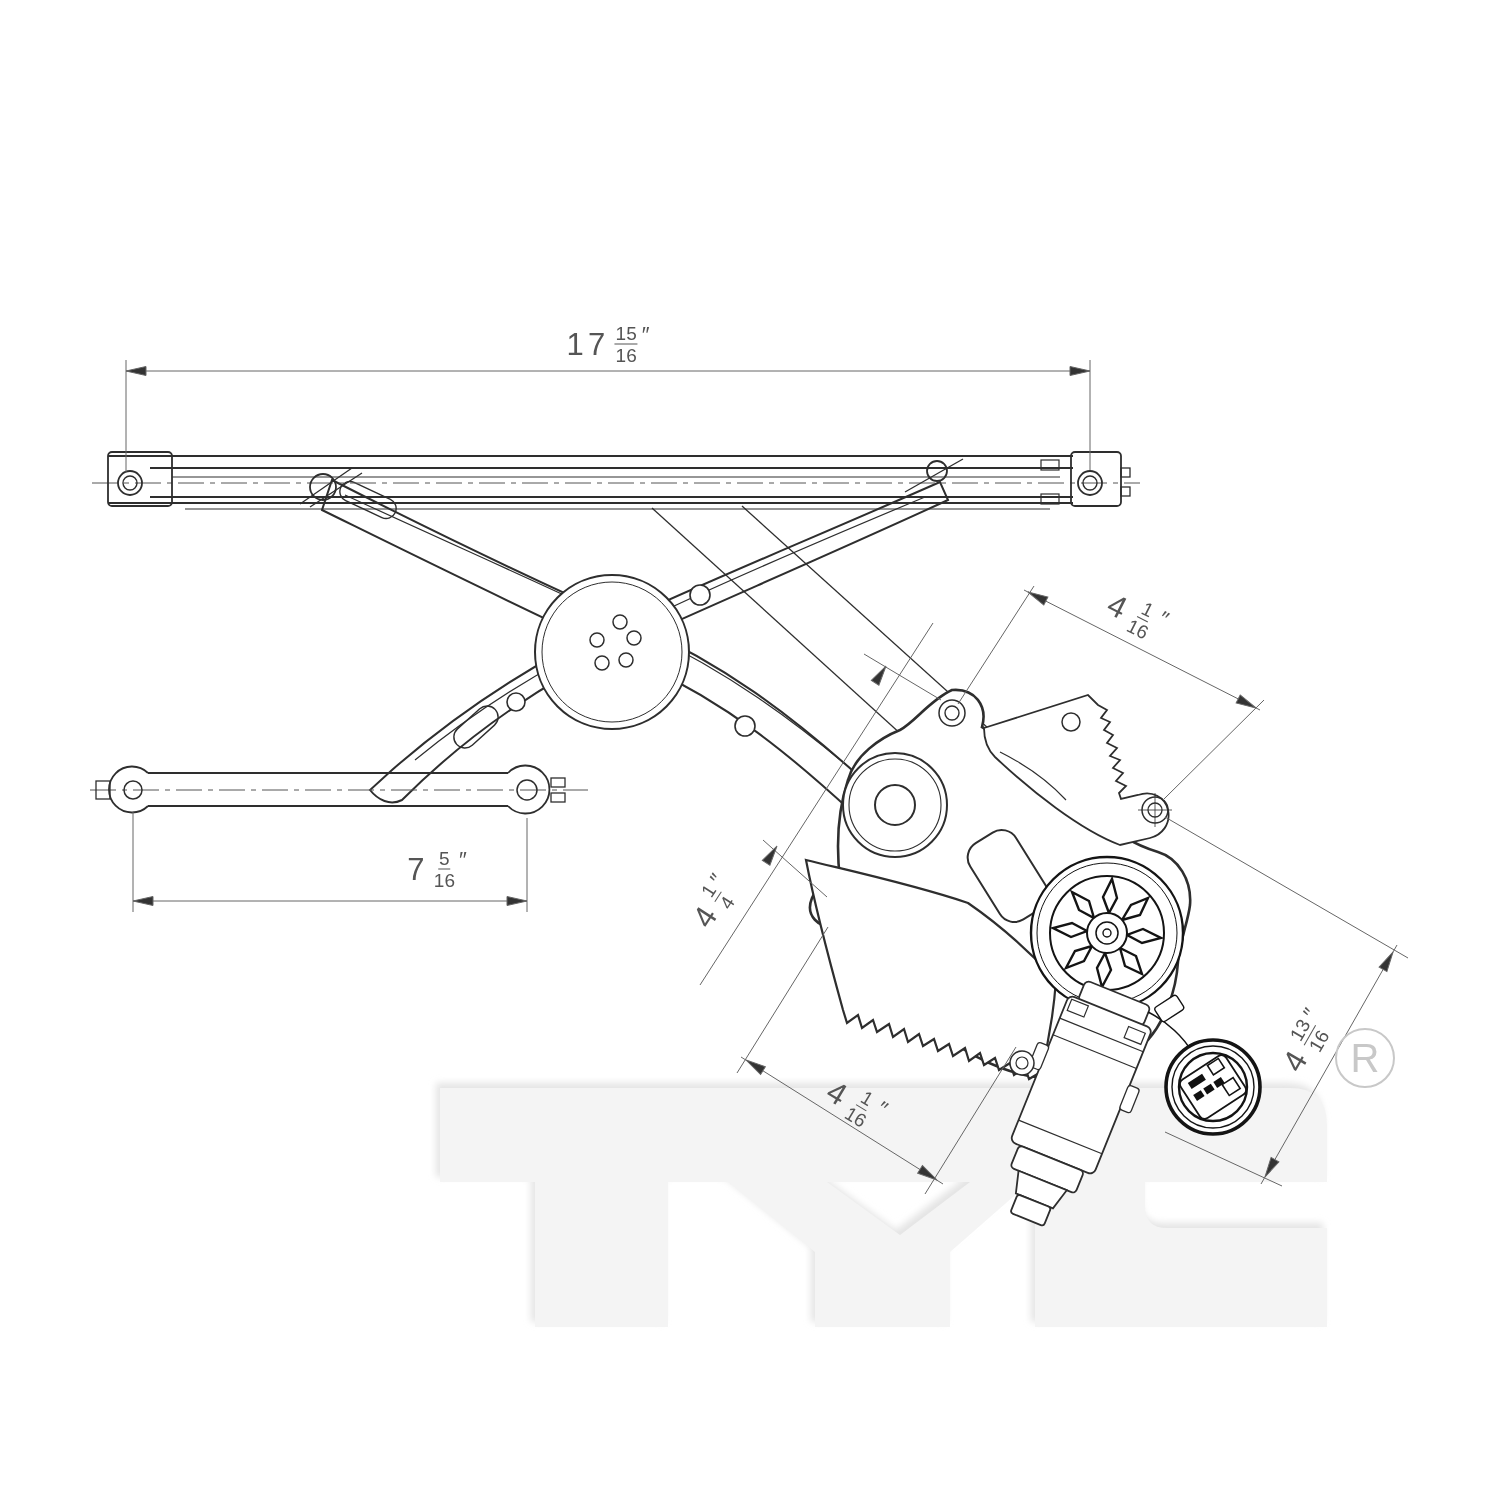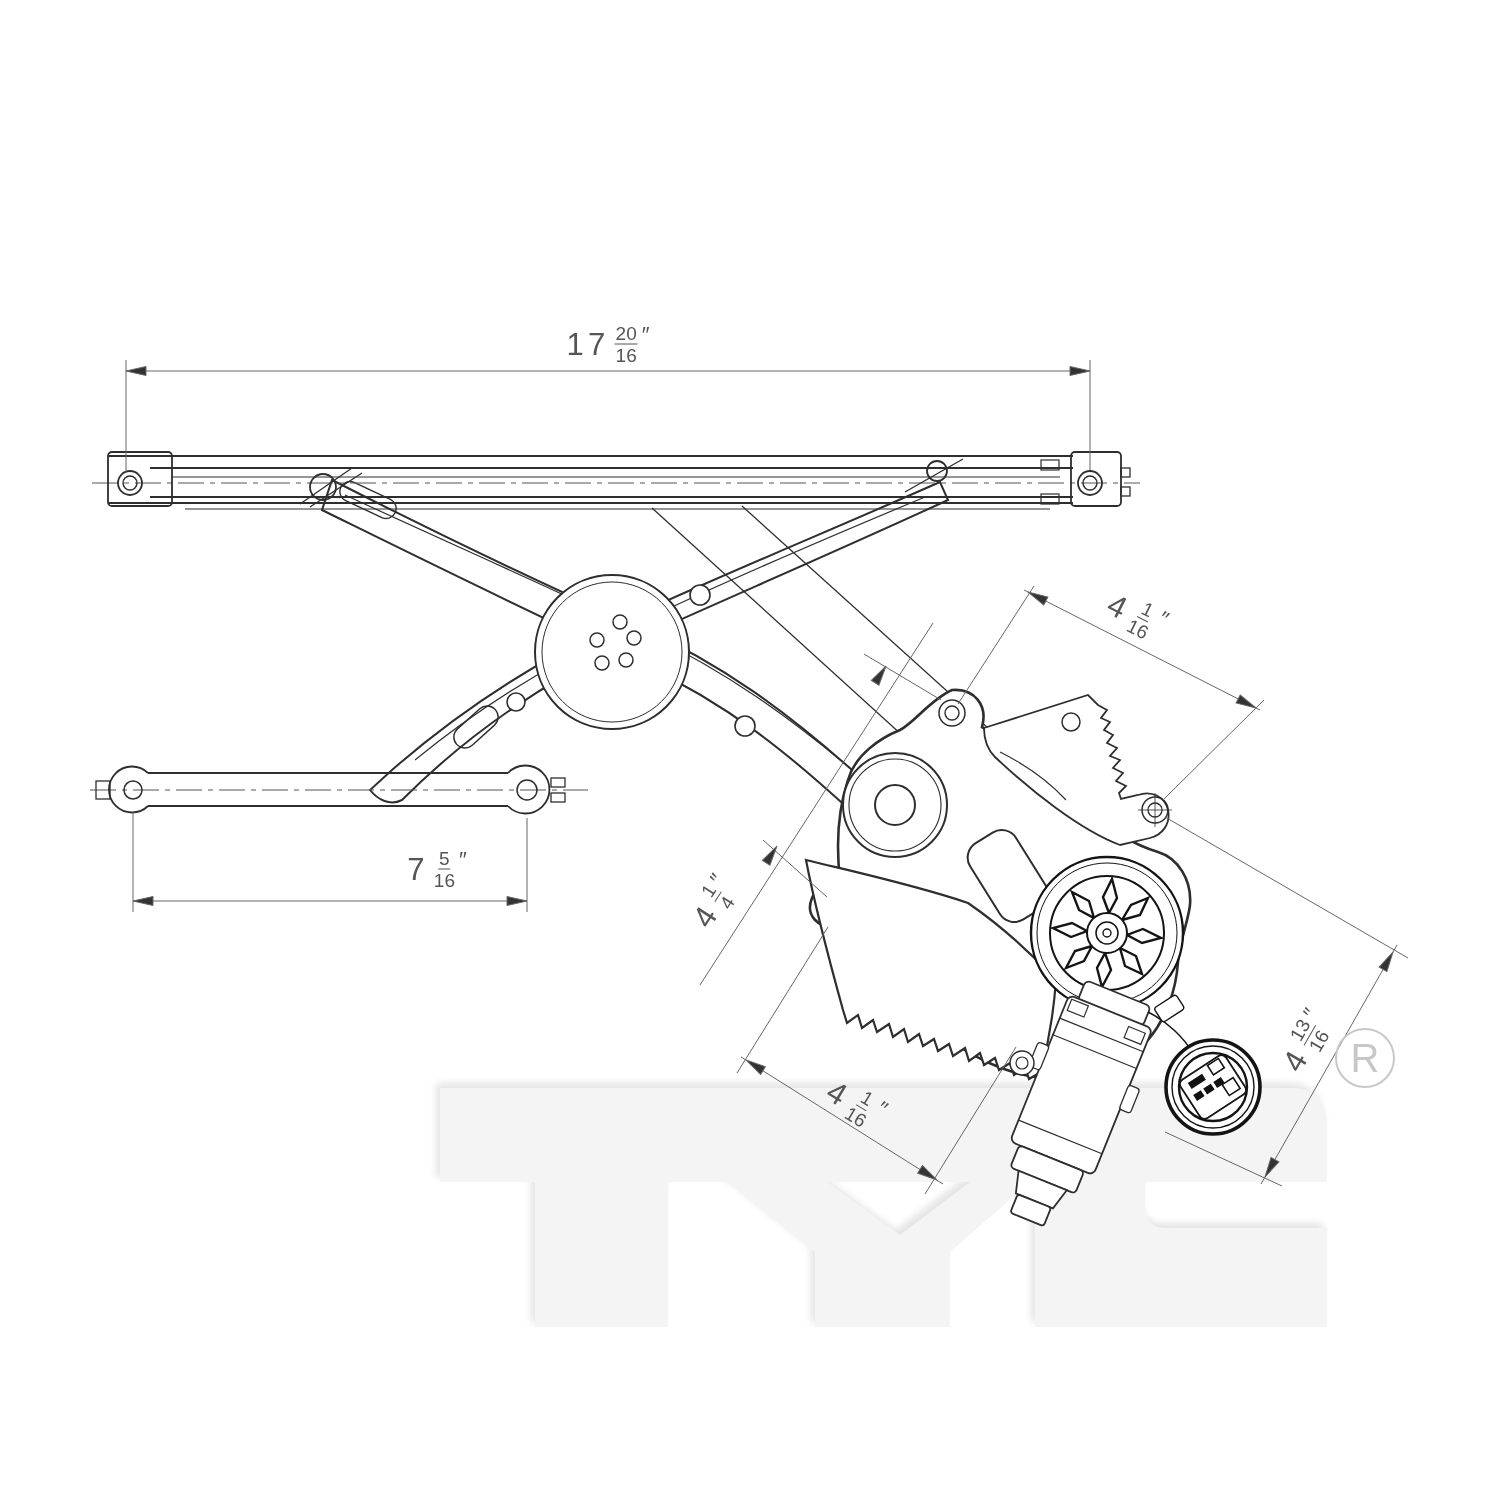--- a/index.html
+++ b/index.html
@@ -262,21 +262,21 @@
       <line x1="1397" y1="945" x2="1261" y2="1184"></line>
       <polygon points="0,0 -20,4.5 -20,-4.5" transform="translate(1393,952) rotate(-60)"></polygon>
       <polygon points="0,0 -20,4.5 -20,-4.5" transform="translate(1265,1177) rotate(120)"></polygon>
     </g>
   </g>
 </svg>
 
 <div class="dim-label" style="left:608px;top:344px;transform:translate(-50%,-50%);">
   <span class="whole">17</span>
       <span class="frac">
-        <span class="num">20</span>
+        <span class="num">15</span>
         <span class="den">16</span>
       </span>
       <span class="unit">″</span>
 </div>
 
 <div class="dim-label" style="left:437px;top:869px;transform:translate(-50%,-50%);">
   <span class="whole">7</span>
       <span class="frac">
         <span class="num">5</span>
         <span class="den">16</span>

